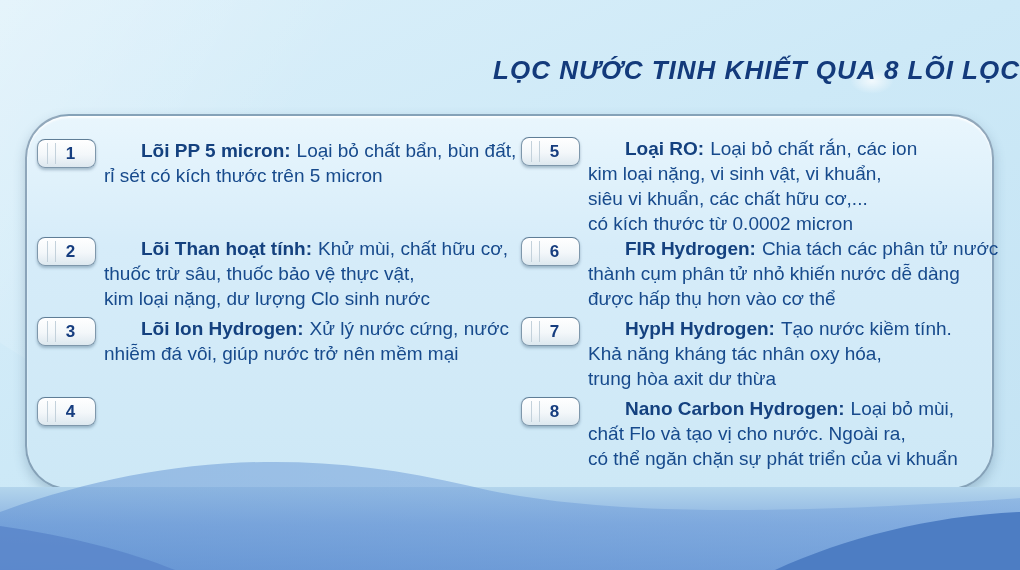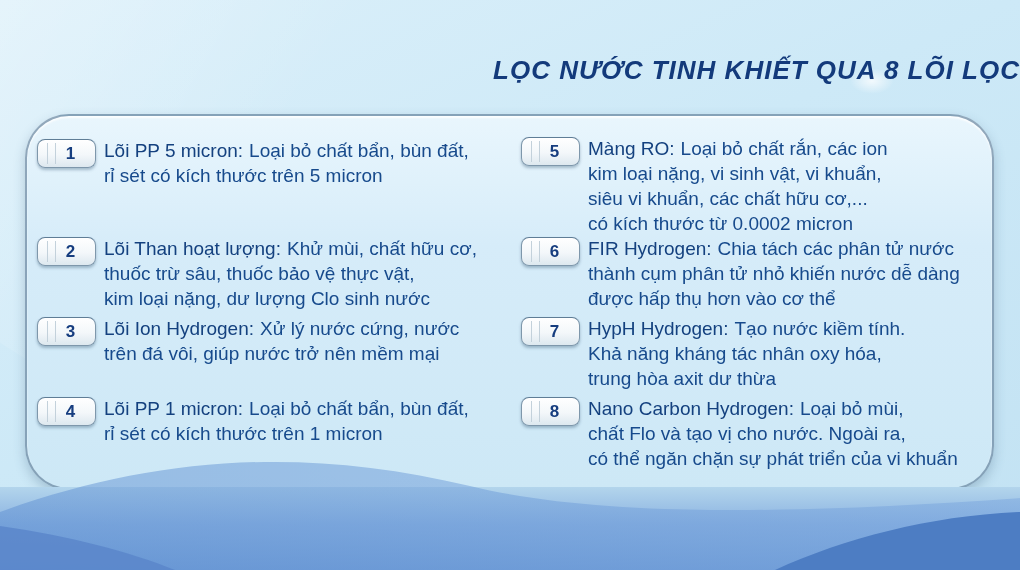--- a/index.html
+++ b/index.html
@@ -63,21 +63,21 @@
   .num {
     font-size:17px; font-weight:bold; color:#163d7f; margin-left:8px;
     line-height:1;
   }
   .text {
     margin:0;
     font-size:19px; line-height:25px;
     color:#174a8c;
     width:440px;
   }
-  .name { font-weight:normal; margin-right:6px; color:#14417f; }
+  .name { font-weight:bold; margin-right:6px; color:#14417f;margin-left:37px; }
   .desc { white-space: pre-line; }
   
   .waves {
     position:absolute; left:0; top:400px; width:1020px; height:170px;
     pointer-events:none;
   }
 </style>
 </head>
 <body>
 
@@ -97,49 +97,47 @@
       </div>
       <p class="text"><span class="name">Lõi PP 5 micron:</span><span class="desc">Loại bỏ chất bẩn, bùn đất,
 rỉ sét có kích thước trên 5 micron</span></p>
     </div>
 
     <div class="item" style="left:10px; top:120px;">
       <div class="badge">
         <span class="ridges"></span>
         <span class="num">2</span>
       </div>
-      <p class="text"><span class="name">Lõi Than hoạt lượng:</span><span class="desc">Khử mùi, chất hữu cơ,
+      <p class="text"><span class="name">Lõi Than hoạt tính:</span><span class="desc">Khử mùi, chất hữu cơ,
 thuốc trừ sâu, thuốc bảo vệ thực vật,
 kim loại nặng, dư lượng Clo sinh nước</span></p>
     </div>
 
     <div class="item" style="left:10px; top:200px;">
       <div class="badge">
         <span class="ridges"></span>
         <span class="num">3</span>
       </div>
       <p class="text"><span class="name">Lõi Ion Hydrogen:</span><span class="desc">Xử lý nước cứng, nước
-trên đá vôi, giúp nước trở nên mềm mại</span></p>
+nhiễm đá vôi, giúp nước trở nên mềm mại</span></p>
     </div>
 
     <div class="item" style="left:10px; top:280px;">
       <div class="badge">
         <span class="ridges"></span>
         <span class="num">4</span>
       </div>
-      <p class="text"><span class="name">Lõi PP 1 micron:</span><span class="desc">Loại bỏ chất bẩn, bùn đất,
-rỉ sét có kích thước trên 1 micron</span></p>
     </div>
 
     <div class="item" style="left:494px; top:20px;">
       <div class="badge">
         <span class="ridges"></span>
         <span class="num">5</span>
       </div>
-      <p class="text"><span class="name">Màng RO:</span><span class="desc">Loại bỏ chất rắn, các ion
+      <p class="text"><span class="name">Loại RO:</span><span class="desc">Loại bỏ chất rắn, các ion
 kim loại nặng, vi sinh vật, vi khuẩn,
 siêu vi khuẩn, các chất hữu cơ,...
 có kích thước từ 0.0002 micron</span></p>
     </div>
 
     <div class="item" style="left:494px; top:120px;">
       <div class="badge">
         <span class="ridges"></span>
         <span class="num">6</span>
       </div>

